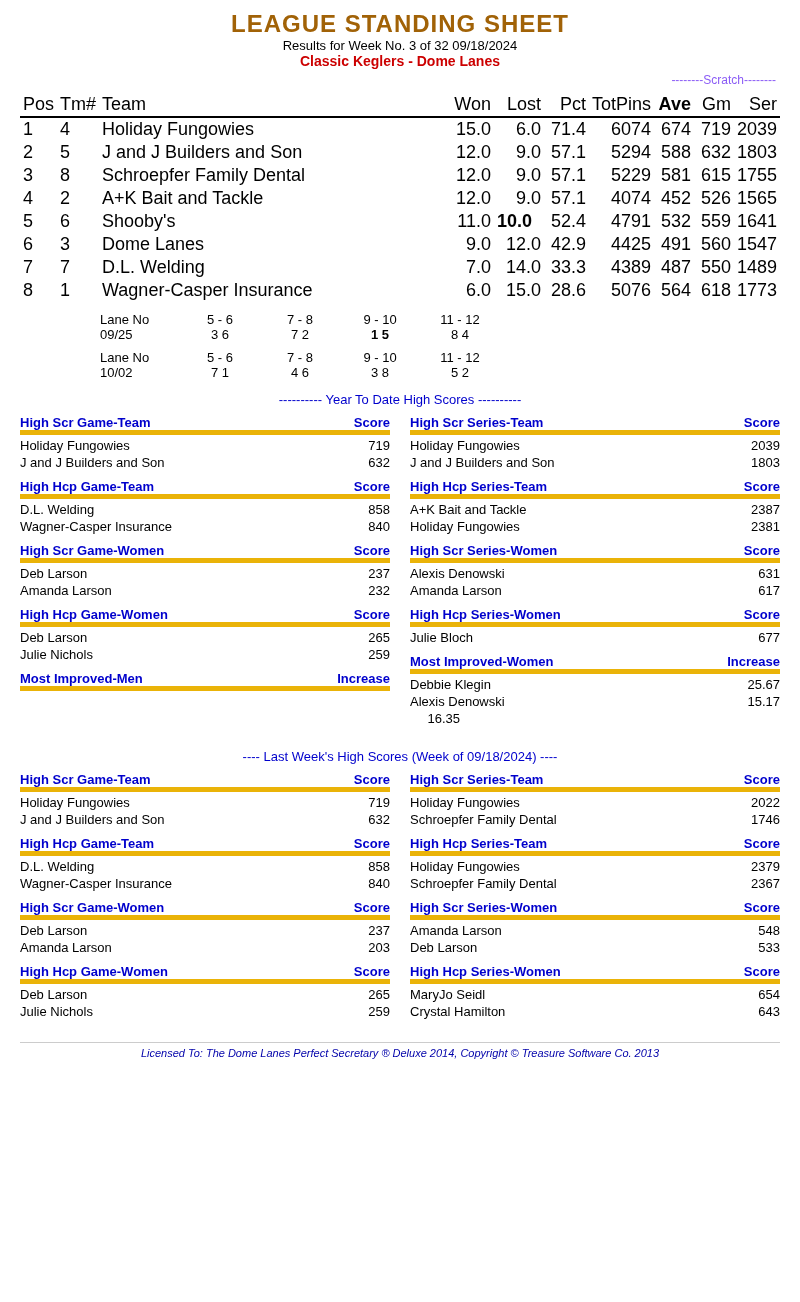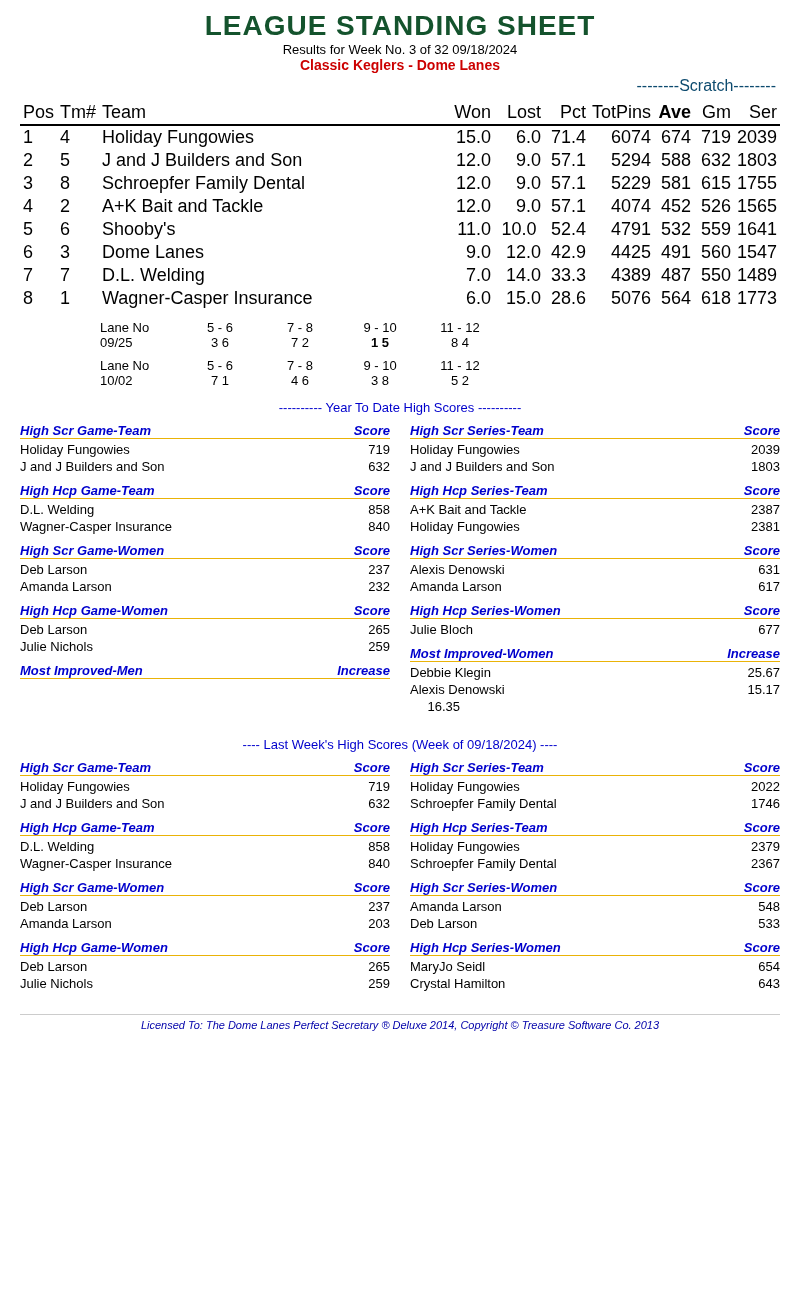--- a/index.html
+++ b/index.html
@@ -13,23 +13,23 @@
     }
     .page {
       width: 800px;
       padding: 10px 20px 10px 20px;
     }
     .title-section {
       text-align: center;
       margin-bottom: 4px;
     }
     .main-title {
-      font-size: 28px;
+      font-size: 24px;
       font-weight: bold;
-      color: #14532d;
+      color: #a16207;
       letter-spacing: 1px;
     }
     .sub-title {
       font-size: 13px;
       color: #000;
     }
     .league-name {
       font-size: 14px;
       font-weight: bold;
       color: #cc0000;
@@ -66,26 +66,25 @@
       grid-template-columns: 1fr 1fr;
       gap: 0 20px;
       font-size: 13px;
     }
     .score-block {
       margin-bottom: 8px;
     }
     .score-block-header {
       display: flex;
       justify-content: space-between;
-      border-bottom: 1px solid #eab308;
+      border-bottom: 5px solid #eab308;
       color: #0000cc;
       font-weight: bold;
       font-size: 13px;
       margin-bottom: 2px;
-      font-style: italic;
     }
     .score-row {
       display: flex;
       justify-content: space-between;
       padding: 1px 0;
     }
     .score-name { flex: 1; }
     .score-val { text-align: right; min-width: 50px; }
 
     .footer {
@@ -102,21 +101,21 @@
 <body>
 
 <div class="page">
 
   <div class="title-section">
     <div class="main-title">LEAGUE STANDING SHEET</div>
     <div class="sub-title">Results for Week No. 3 of 32     09/18/2024</div>
     <div class="league-name">Classic Keglers - Dome Lanes</div>
   </div>
 
-  <div style="text-align:right; color:#0c4a6e; font-size:16px; padding-right:4px; margin-top:4px;">--------Scratch--------</div>
+  <div style="text-align:right; color:#8b5cf6; font-size:12px; padding-right:4px; margin-top:4px;">--------Scratch--------</div>
 
   <table class="standings-table">
     <thead>
       <tr>
         <th style="width:30px;">Pos</th>
         <th style="width:30px;">Tm#</th>
         <th>Team</th>
         <th style="width:50px; text-align:right;">Won</th>
         <th style="width:50px; text-align:right;">Lost</th>
         <th style="width:45px; text-align:right;">Pct</th>
@@ -173,21 +172,21 @@
     <td style="text-align:right;">4074</td>
     <td style="text-align:right;">452</td>
     <td style="text-align:right;">526</td>
     <td style="text-align:right;">1565</td>
   </tr>
         <tr>
     <td>5</td>
     <td>6</td>
     <td>Shooby's</td>
     <td style="text-align:right;">11.0</td>
-    <td style="text-align:center;">10.0</td>
+    <td style="text-align:left;font-weight:bold;">10.0</td>
     <td style="text-align:right;">52.4</td>
     <td style="text-align:right;">4791</td>
     <td style="text-align:right;">532</td>
     <td style="text-align:right;">559</td>
     <td style="text-align:right;">1641</td>
   </tr>
         <tr>
     <td>6</td>
     <td>3</td>
     <td>Dome Lanes</td>

